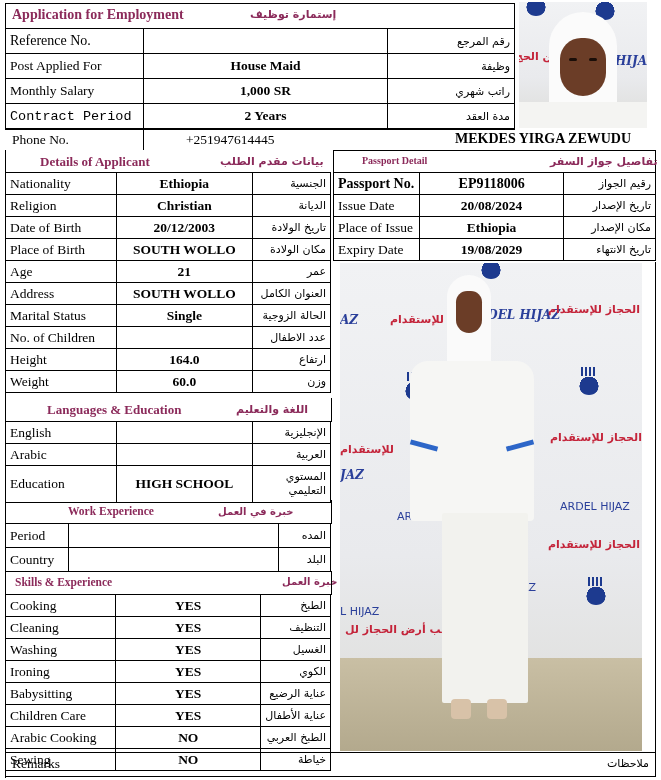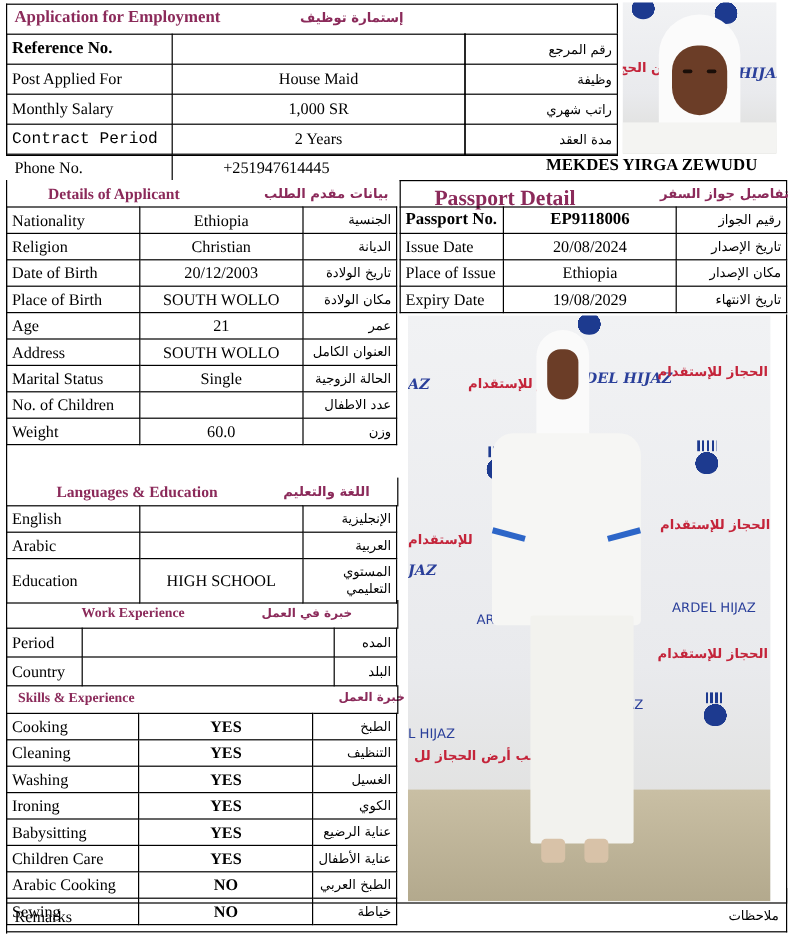--- a/index.html
+++ b/index.html
@@ -4,21 +4,21 @@
 <style>
   * { box-sizing: border-box; margin: 0; padding: 0; }
   html, body { width: 661px; height: 780px; background: #ffffff; overflow: hidden; }
   body { font-family: "Liberation Serif", "DejaVu Serif", serif; color: #000; font-size: 13.5px; position: relative; }
   .abs { position: absolute; }
   .maroon { color: #8b2a5a; font-weight: bold; }
   .ar { font-family: "DejaVu Sans", sans-serif; font-size: 11px; direction: rtl; }
   .arm { font-family: "DejaVu Sans", sans-serif; font-size: 11px; direction: rtl; color: #8b2a5a; font-weight: bold; }
   table { border-collapse: collapse; position: absolute; }
   td { border: 1px solid #000; padding: 0 4px; height: 22px; white-space: nowrap; }
-  td.c { text-align: center; }
+  td.c { text-align: center; font-weight: bold; }
   td.r { text-align: right; direction: rtl; font-family: "DejaVu Sans", sans-serif; font-size: 11px; margin-top: 12px; }
   .boxline { position: absolute; background: #000; }
   
   .photo { position: absolute; overflow: hidden; }
   .banner-bg { background: linear-gradient(180deg, #f1f2f4 0%, #e9eaed 60%, #dcdcd8 100%); }
   .banner-txt-red { position: absolute; color: #c4243a; font-family: "DejaVu Sans", sans-serif; font-size: 11px; font-weight: bold; direction: rtl; white-space: nowrap; }
   .banner-txt-blue { position: absolute; color: #2a3f9a; font-family: "DejaVu Serif", serif; font-style: italic; font-size: 12px; font-weight: bold; white-space: nowrap; }
   .banner-txt-blue2 { position: absolute; color: #2a3f9a; font-family: "DejaVu Sans", sans-serif; font-size: 11px; white-space: nowrap; }
   .logo { position: absolute; width: 22px; height: 22px; border-radius: 50%; background: radial-gradient(circle at 50% 60%, #1d3a8f 0 55%, transparent 56%); }
   .logo::before { content: ""; position: absolute; left: 3px; top: -6px; width: 16px; height: 9px; background: repeating-linear-gradient(90deg, #1d3a8f 0 2px, transparent 2px 4px); }
@@ -29,21 +29,21 @@
 
 <div class="boxline" style="left:5px;top:3px;width:510px;height:1px;"></div>
 <div class="boxline" style="left:5px;top:3px;width:1px;height:125px;"></div>
 <div class="boxline" style="left:514px;top:3px;width:1px;height:25px;"></div>
 <div class="abs maroon" style="left:12px;top:7px;font-size:14px;">Application for Employment</div>
 <div class="abs arm" style="left:250px;top:8px;">إستمارة توظيف</div>
 
 <table style="left:5px;top:28px;width:383px;">
   <tbody>
       <tr style="height:25px;">
-    <td style="width:138px;height:25px;font-weight:bold;font-size:14px;">Reference No.</td>
+    <td style="width:138px;height:25px;font-weight:normal;font-size:14px;">Reference No.</td>
     <td class="c" style="width:245px;"></td>
   </tr>
   <tr>
         <td style="height:25px;">Post Applied For</td>
         <td class="c">House Maid</td>
       </tr>
   <tr>
         <td style="height:25px;">Monthly Salary</td>
         <td class="c">1,000 SR</td>
       </tr>
@@ -128,20 +128,25 @@
         <td>Marital Status</td>
         <td class="c">Single</td>
         <td class="r">الحالة الزوجية</td>
       </tr>
   <tr>
         <td>No. of Children</td>
         <td class="c"></td>
         <td class="r">عدد الاطفال</td>
       </tr>
   <tr>
+        <td>Height</td>
+        <td class="c">164.0</td>
+        <td class="r">ارتفاع</td>
+      </tr>
+  <tr>
         <td>Weight</td>
         <td class="c">60.0</td>
         <td class="r">وزن</td>
       </tr>
 </tbody>
   </table>
 
 <div class="abs maroon" style="left:47px;top:402px;font-size:13px;">Languages &amp; Education</div>
 <div class="abs arm" style="left:236px;top:403px;">اللغة والتعليم</div>
 <div class="boxline" style="left:331px;top:398px;width:1px;height:24px;"></div>
@@ -233,21 +238,21 @@
 
 <div class="boxline" style="left:5px;top:752px;width:651px;height:1px;"></div>
 <div class="boxline" style="left:5px;top:776px;width:651px;height:1px;"></div>
 <div class="boxline" style="left:655px;top:740px;width:1px;height:37px;"></div>
 <div class="abs" style="left:12px;top:756px;">Remarks</div>
 <div class="abs ar" style="left:607px;top:757px;">ملاحظات</div>
 
 <div class="boxline" style="left:333px;top:150px;width:322px;height:1px;"></div>
 <div class="boxline" style="left:333px;top:150px;width:1px;height:22px;"></div>
 <div class="boxline" style="left:655px;top:150px;width:1px;height:22px;"></div>
-<div class="abs maroon" style="left:362px;top:155px;font-size:18px;">Passport Detail</div>
+<div class="abs maroon" style="left:362px;top:155px;font-size:10px;">Passport Detail</div>
 <div class="abs arm" style="left:550px;top:155px;">تفاصيل جواز السفر</div>
 <table style="left:333px;top:172px;width:323px;">
   <tbody>
       <tr>
         <td style="width:86px;font-weight:bold;font-size:14px;">Passport No.</td>
         <td class="c" style="width:145px;font-weight:bold;font-size:14px;">EP9118006</td>
         <td class="r" style="width:92px;">رقيم الجواز</td>
       </tr>
   <tr>
         <td>Issue Date</td>

